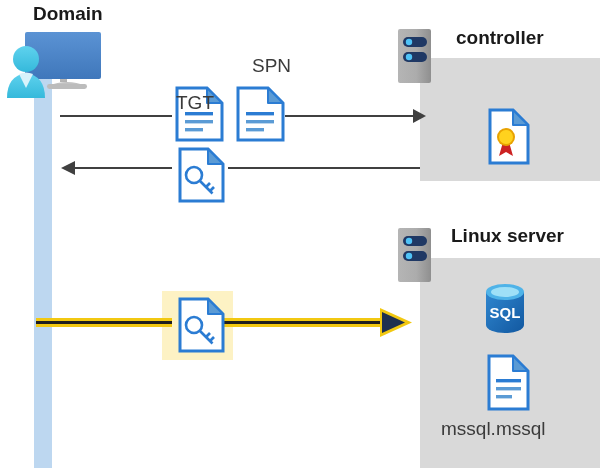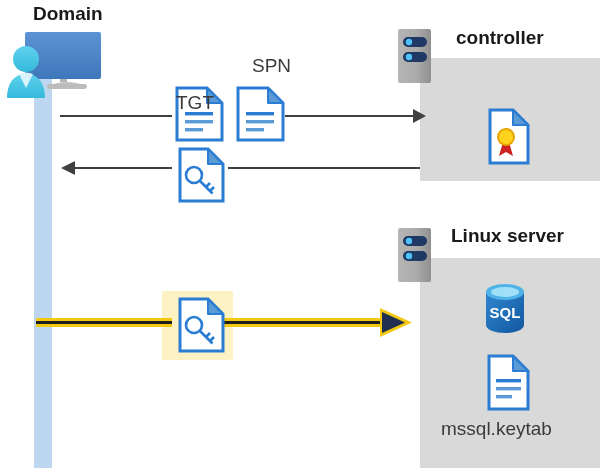--- a/index.html
+++ b/index.html
@@ -197,15 +197,15 @@
 
 
   <div class="label-text title-bold" style="left:456px; top:26px;">controller</div>
 
   <div class="label-text title-bold" style="left:451px; top:224px;">Linux server</div>
 
   <div class="label-text label-plain" style="left:176px; top:55px;margin-top:37px;">TGT</div>
 
   <div class="label-text label-plain" style="left:252px; top:55px;">SPN</div>
 
-  <div class="label-text label-file" style="left:441px; top:418px;">mssql.keytab</div>
+  <div class="label-text label-file" style="left:441px; top:418px;">mssql.mssql</div>
 
 </div>
 
 </body></html>

